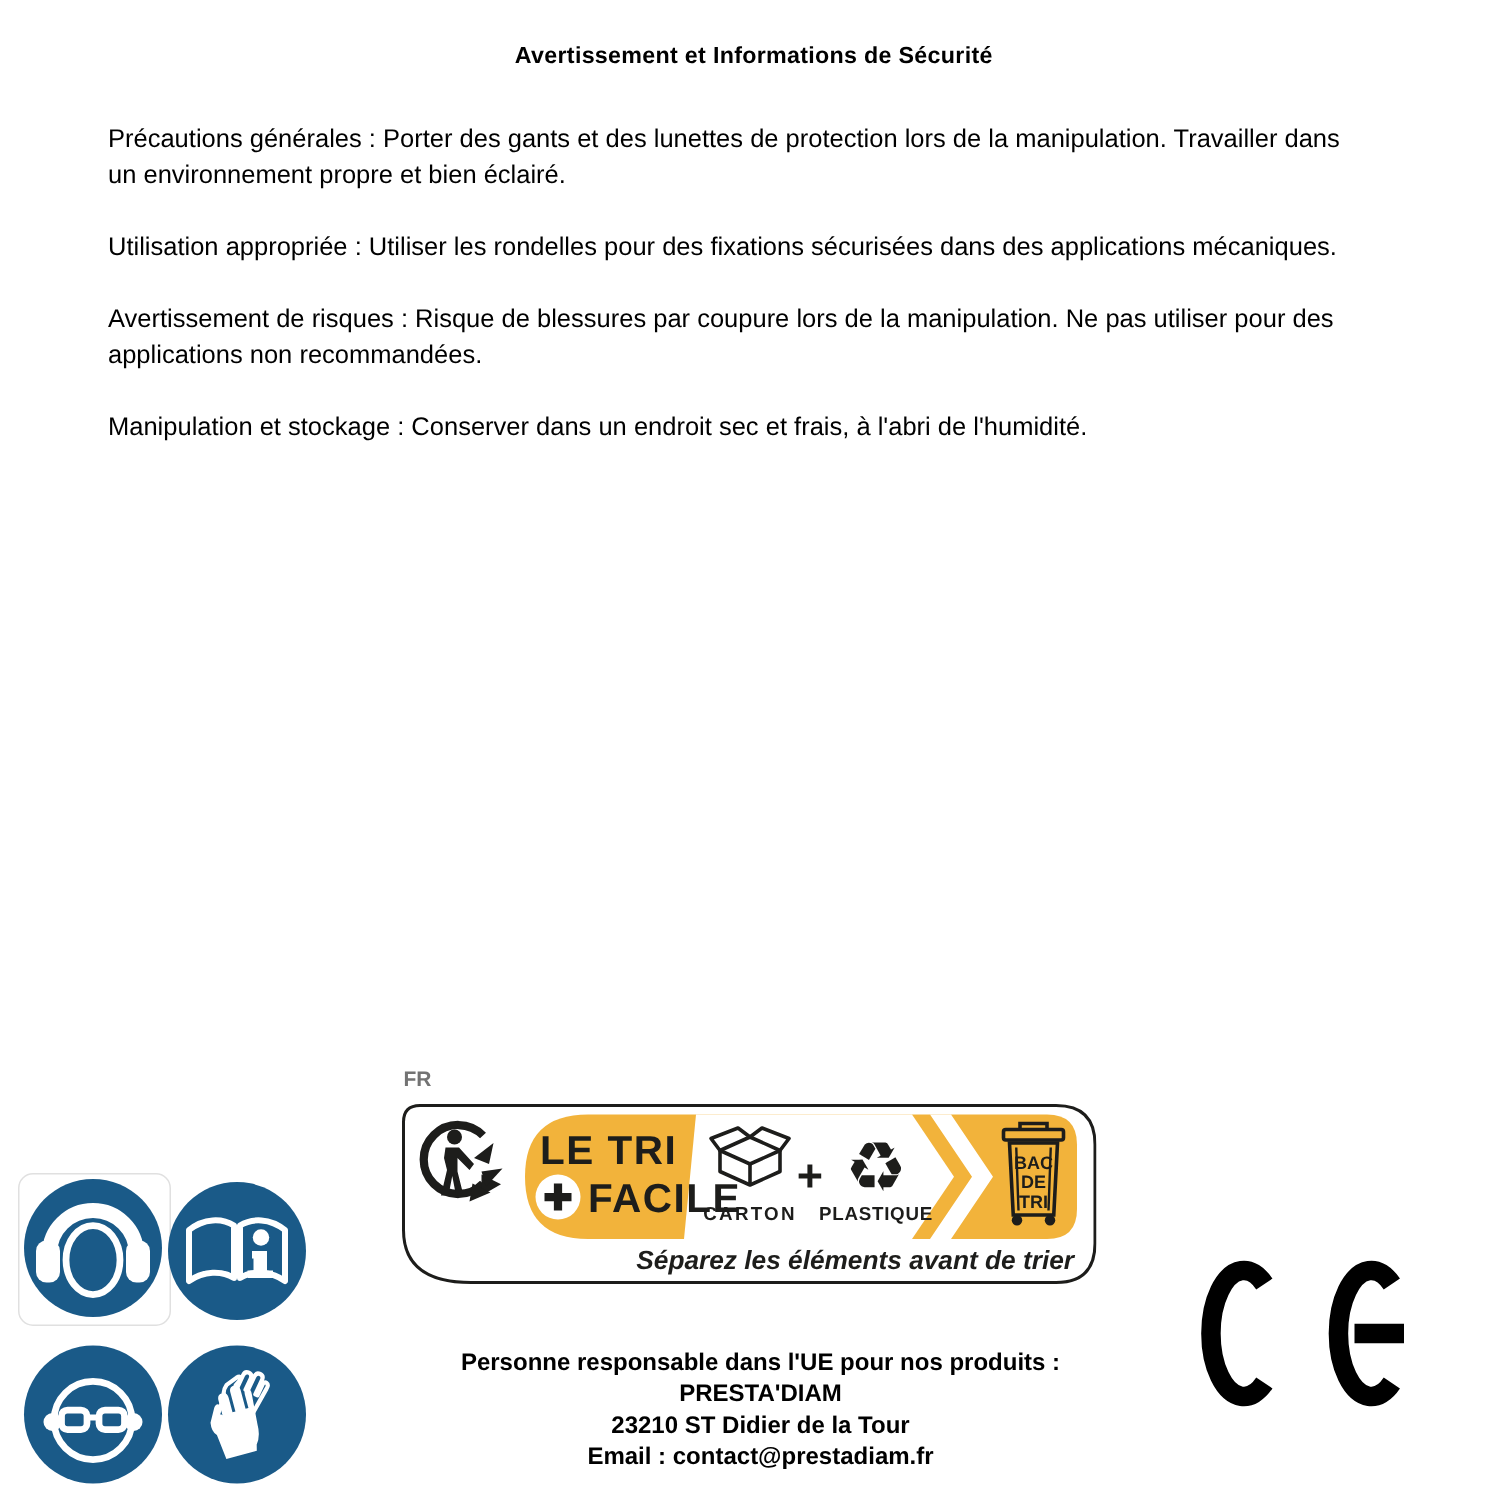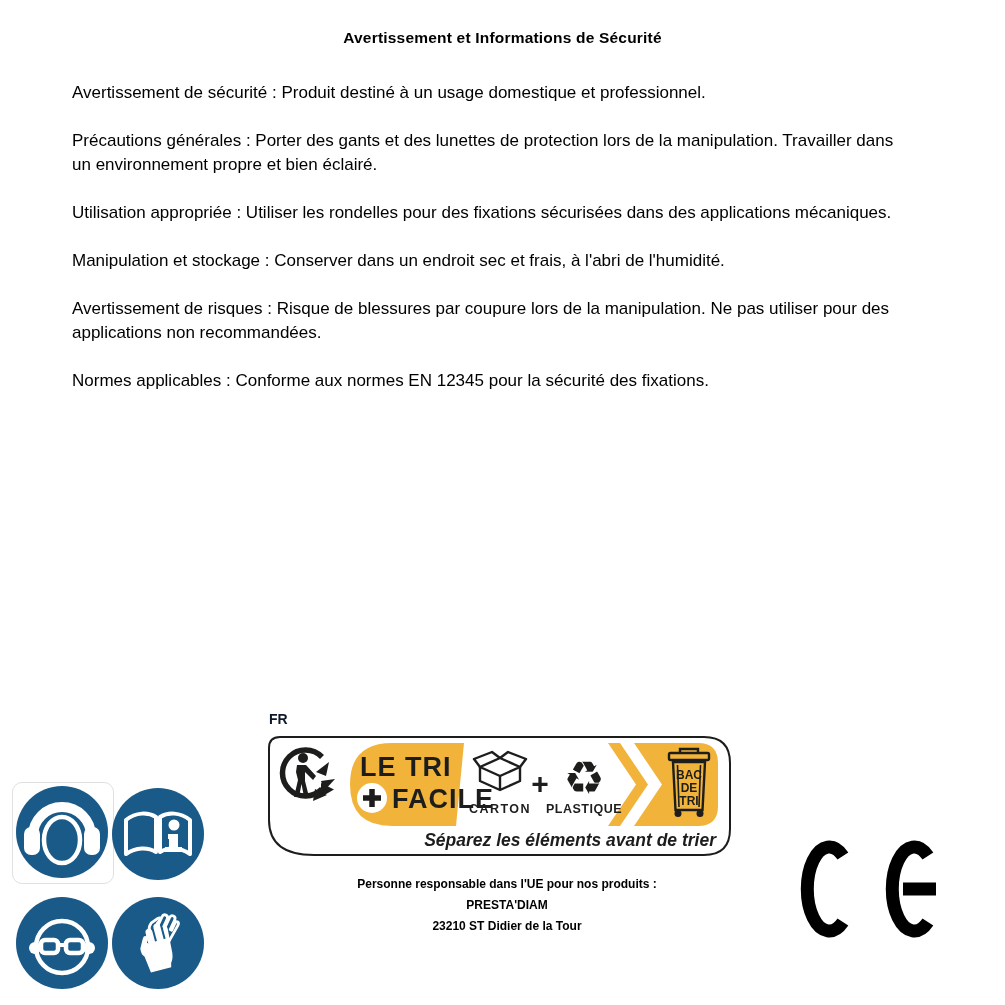--- a/index.html
+++ b/index.html
@@ -2,43 +2,41 @@
 <html><head>
 <meta charset="utf-8">
 <style>
   html,body{margin:0;padding:0;background:#ffffff;}
   .page{position:relative;width:1005px;height:1005px;background:#fff;overflow:hidden;
         font-family:"Liberation Sans",sans-serif;color:#000;}
   .title{position:absolute;top:29px;left:0;width:100%;text-align:center;
          font-size:15.5px;font-weight:bold;letter-spacing:.2px;}
   .bodytext{position:absolute;left:72px;top:81px;width:830px;}
   .bodytext p{margin:0 0 24px 0;font-size:17px;line-height:24px;}
-  .fr-label{position:absolute;left:269px;top:711px;font-size:14px;font-weight:bold;color:#0f172a;}
+  .fr-label{position:absolute;left:269px;top:711px;font-size:14px;font-weight:bold;color:#737373;}
   .abs{position:absolute;}
-  .resp{position:absolute;left:272px;top:874px;width:470px;text-align:center;
-        font-weight:bold;font-size:12px;line-height:21px;color:#000;}
+  .resp{position:absolute;left:272px;top:898px;width:470px;text-align:center;
+        font-weight:bold;font-size:16px;line-height:21px;color:#000;}
   .resp div{white-space:nowrap;}
   .sticker{position:absolute;left:12px;top:782px;width:100px;height:100px;
            background:#fff;border:1px solid #e0e0e0;border-radius:10px;}
   svg text{font-family:"Liberation Sans",sans-serif;}
 </style>
 </head>
 <body>
 
 <div class="page">
 
   <div class="title">Avertissement et Informations de Sécurité</div>
 
   <div class="bodytext">
-    <p>Avertissement de sécurité : Produit destiné à un usage domestique et professionnel.</p>
     <p>Précautions générales : Porter des gants et des lunettes de protection lors de la manipulation. Travailler dans un environnement propre et bien éclairé.</p>
     <p>Utilisation appropriée : Utiliser les rondelles pour des fixations sécurisées dans des applications mécaniques.</p>
+    <p>Avertissement de risques : Risque de blessures par coupure lors de la manipulation. Ne pas utiliser pour des applications non recommandées.</p>
     <p>Manipulation et stockage : Conserver dans un endroit sec et frais, à l'abri de l'humidité.</p>
-    <p>Avertissement de risques : Risque de blessures par coupure lors de la manipulation. Ne pas utiliser pour des applications non recommandées.</p>
-    <p>Normes applicables : Conforme aux normes EN 12345 pour la sécurité des fixations.</p>
   </div>
 
   <div class="sticker"></div>
 
   <svg class="abs" style="left:14px;top:784px" width="96" height="96" viewBox="0 0 96 96">
     <circle cx="48" cy="48" r="46" fill="#1A5A88"></circle>
     <path d="M19,52 A29,29 0 0 1 77,52" stroke="#fff" stroke-width="10" fill="none"></path>
     <rect x="10" y="43" width="16" height="28" rx="7" fill="#fff"></rect>
     <rect x="70" y="43" width="16" height="28" rx="7" fill="#fff"></rect>
     <ellipse cx="48" cy="56" rx="18" ry="23" stroke="#fff" stroke-width="4.5" fill="none"></ellipse>
@@ -125,20 +123,21 @@
       <text x="21" y="57" font-size="12" font-weight="bold" fill="#1d1d1b" text-anchor="middle">TRI</text>
     </g>
 
     <text x="448" y="110" font-size="17.5" font-weight="bold" font-style="italic" fill="#1d1d1b" text-anchor="end">Séparez les éléments avant de trier</text>
   </svg>
 
   <div class="resp">
     <div>Personne responsable dans l'UE pour nos produits :</div>
     <div>PRESTA'DIAM</div>
     <div>23210 ST Didier de la Tour</div>
+    <div>Email : contact@prestadiam.fr</div>
   </div>
 
   <svg class="abs" style="left:790px;top:833px" width="160" height="118" viewBox="0 0 160 118">
     <path d="M52.9,23 A22,42 0 1 0 52.9,89" stroke="#000" stroke-width="13" fill="none"></path>
     <path d="M137.9,23 A22,42 0 1 0 137.9,89" stroke="#000" stroke-width="13" fill="none"></path>
     <path d="M113,56 H146" stroke="#000" stroke-width="13" fill="none"></path>
   </svg>
 
 </div>
 

